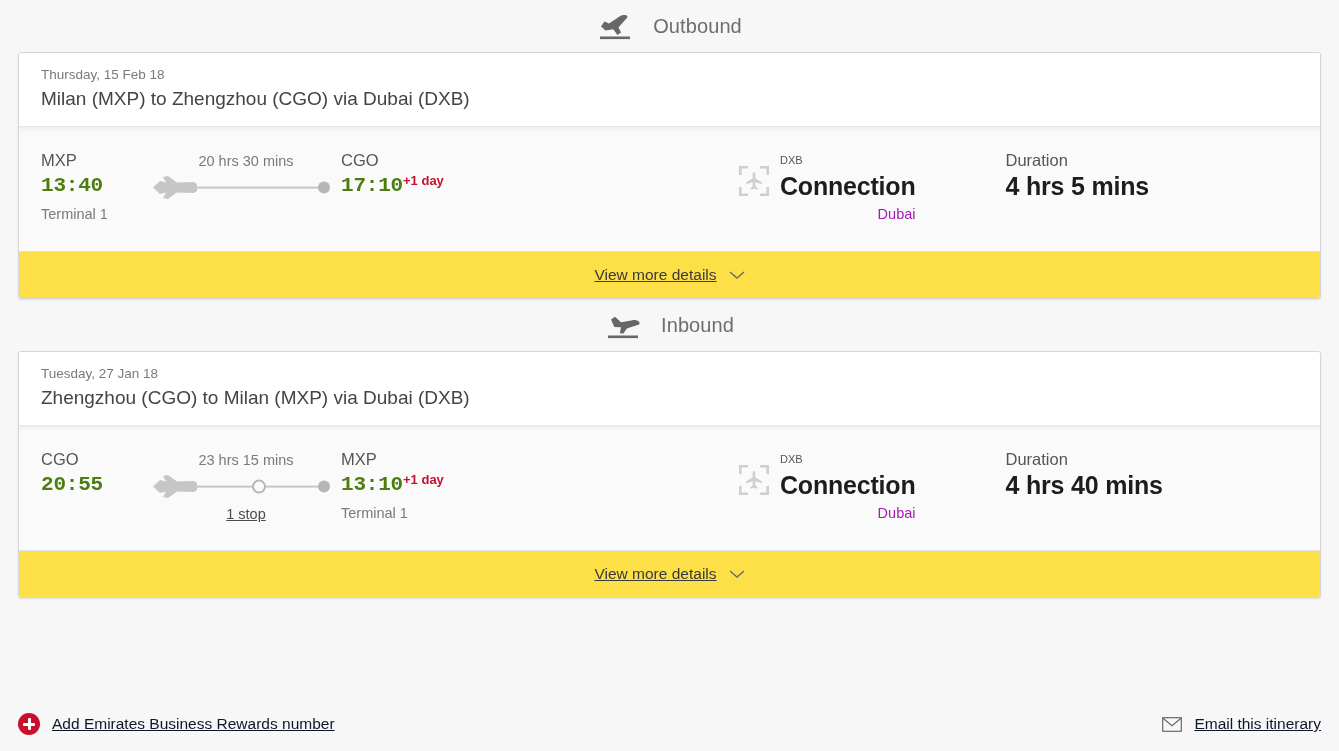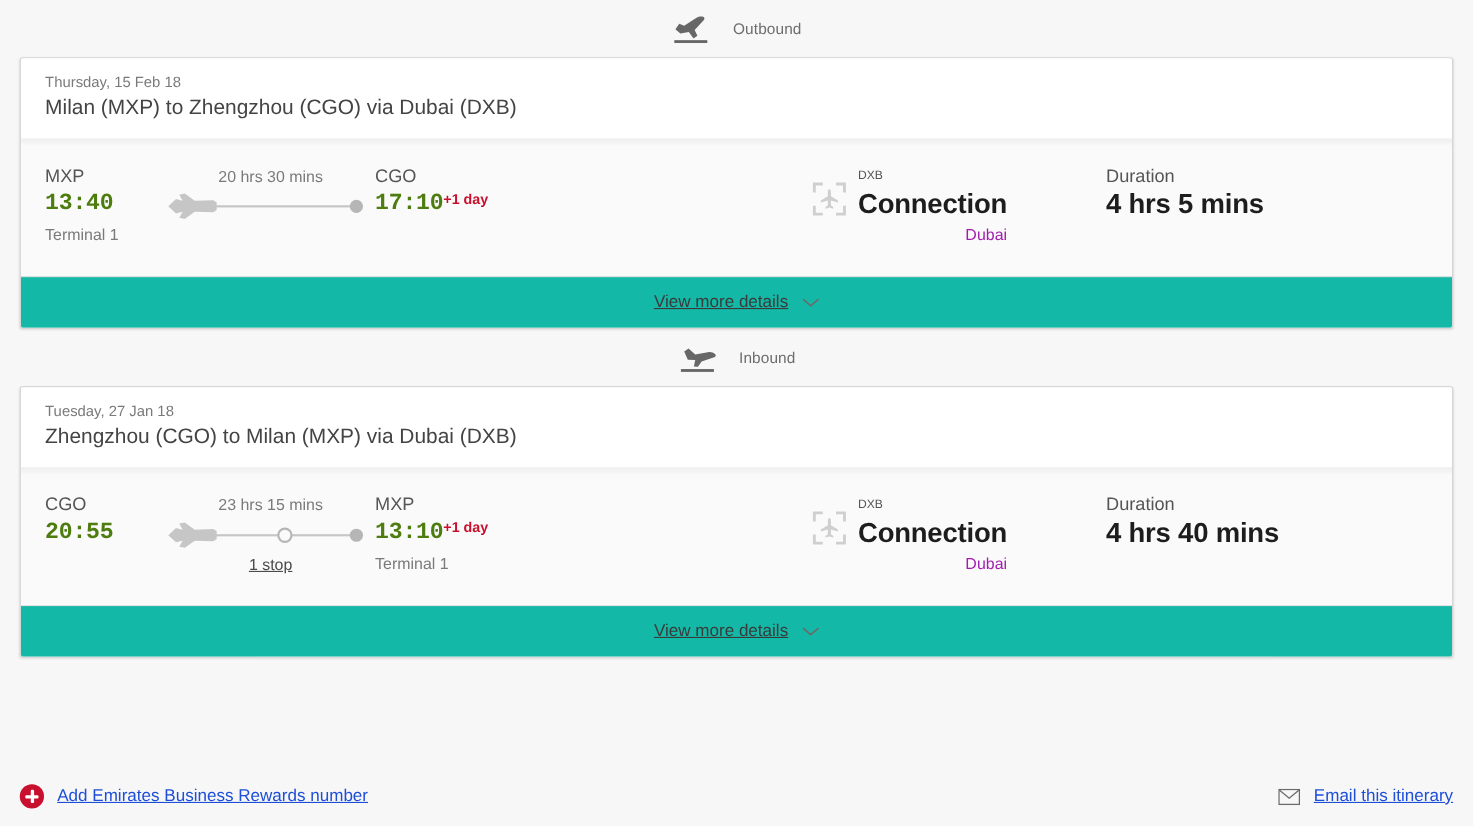--- a/index.html
+++ b/index.html
@@ -18,21 +18,21 @@
 
   
   .section-heading {
     display: flex;
     align-items: center;
     justify-content: center;
     gap: 14px;
     height: 52px;
   }
   .section-heading .heading-label {
-    font-size: 14px;
+    font-size: 20px;
     color: #6d6d6d;
     letter-spacing: 0.1px;
   }
   .plane-badge {
     width: 42px;
     height: 30px;
     position: relative;
   }
   .plane-badge svg { display: block; }
 
@@ -196,21 +196,21 @@
     font-size: 25px;
     font-weight: bold;
     color: #1d1d1d;
     line-height: 30px;
     letter-spacing: -0.2px;
     white-space: nowrap;
   }
 
   
   .card-footer {
-    background: #14b8a6;
+    background: #fde047;
     border-top: 1px solid #e2e2e2;
     height: 46px;
     display: flex;
     align-items: center;
     justify-content: center;
     gap: 12px;
     cursor: pointer;
   }
   .card-footer .more-label {
     font-size: 15.5px;
@@ -258,21 +258,21 @@
     border-radius: 1px;
   }
   .plus-circle::before {
     left: 5px; right: 5px; top: 10px; height: 3px;
   }
   .plus-circle::after {
     top: 5px; bottom: 5px; left: 10px; width: 3px;
   }
   .bar-link-text {
     font-size: 15.5px;
-    color: #1d4ed8;
+    color: #0f172a;
     text-decoration: underline;
   }
   .mail-icon { width: 20px; height: 15px; flex: 0 0 auto; }
   .mail-icon svg { display: block; }
 </style>
 </head>
 <body>
 
 <div class="section-heading">
   <span class="plane-badge">

